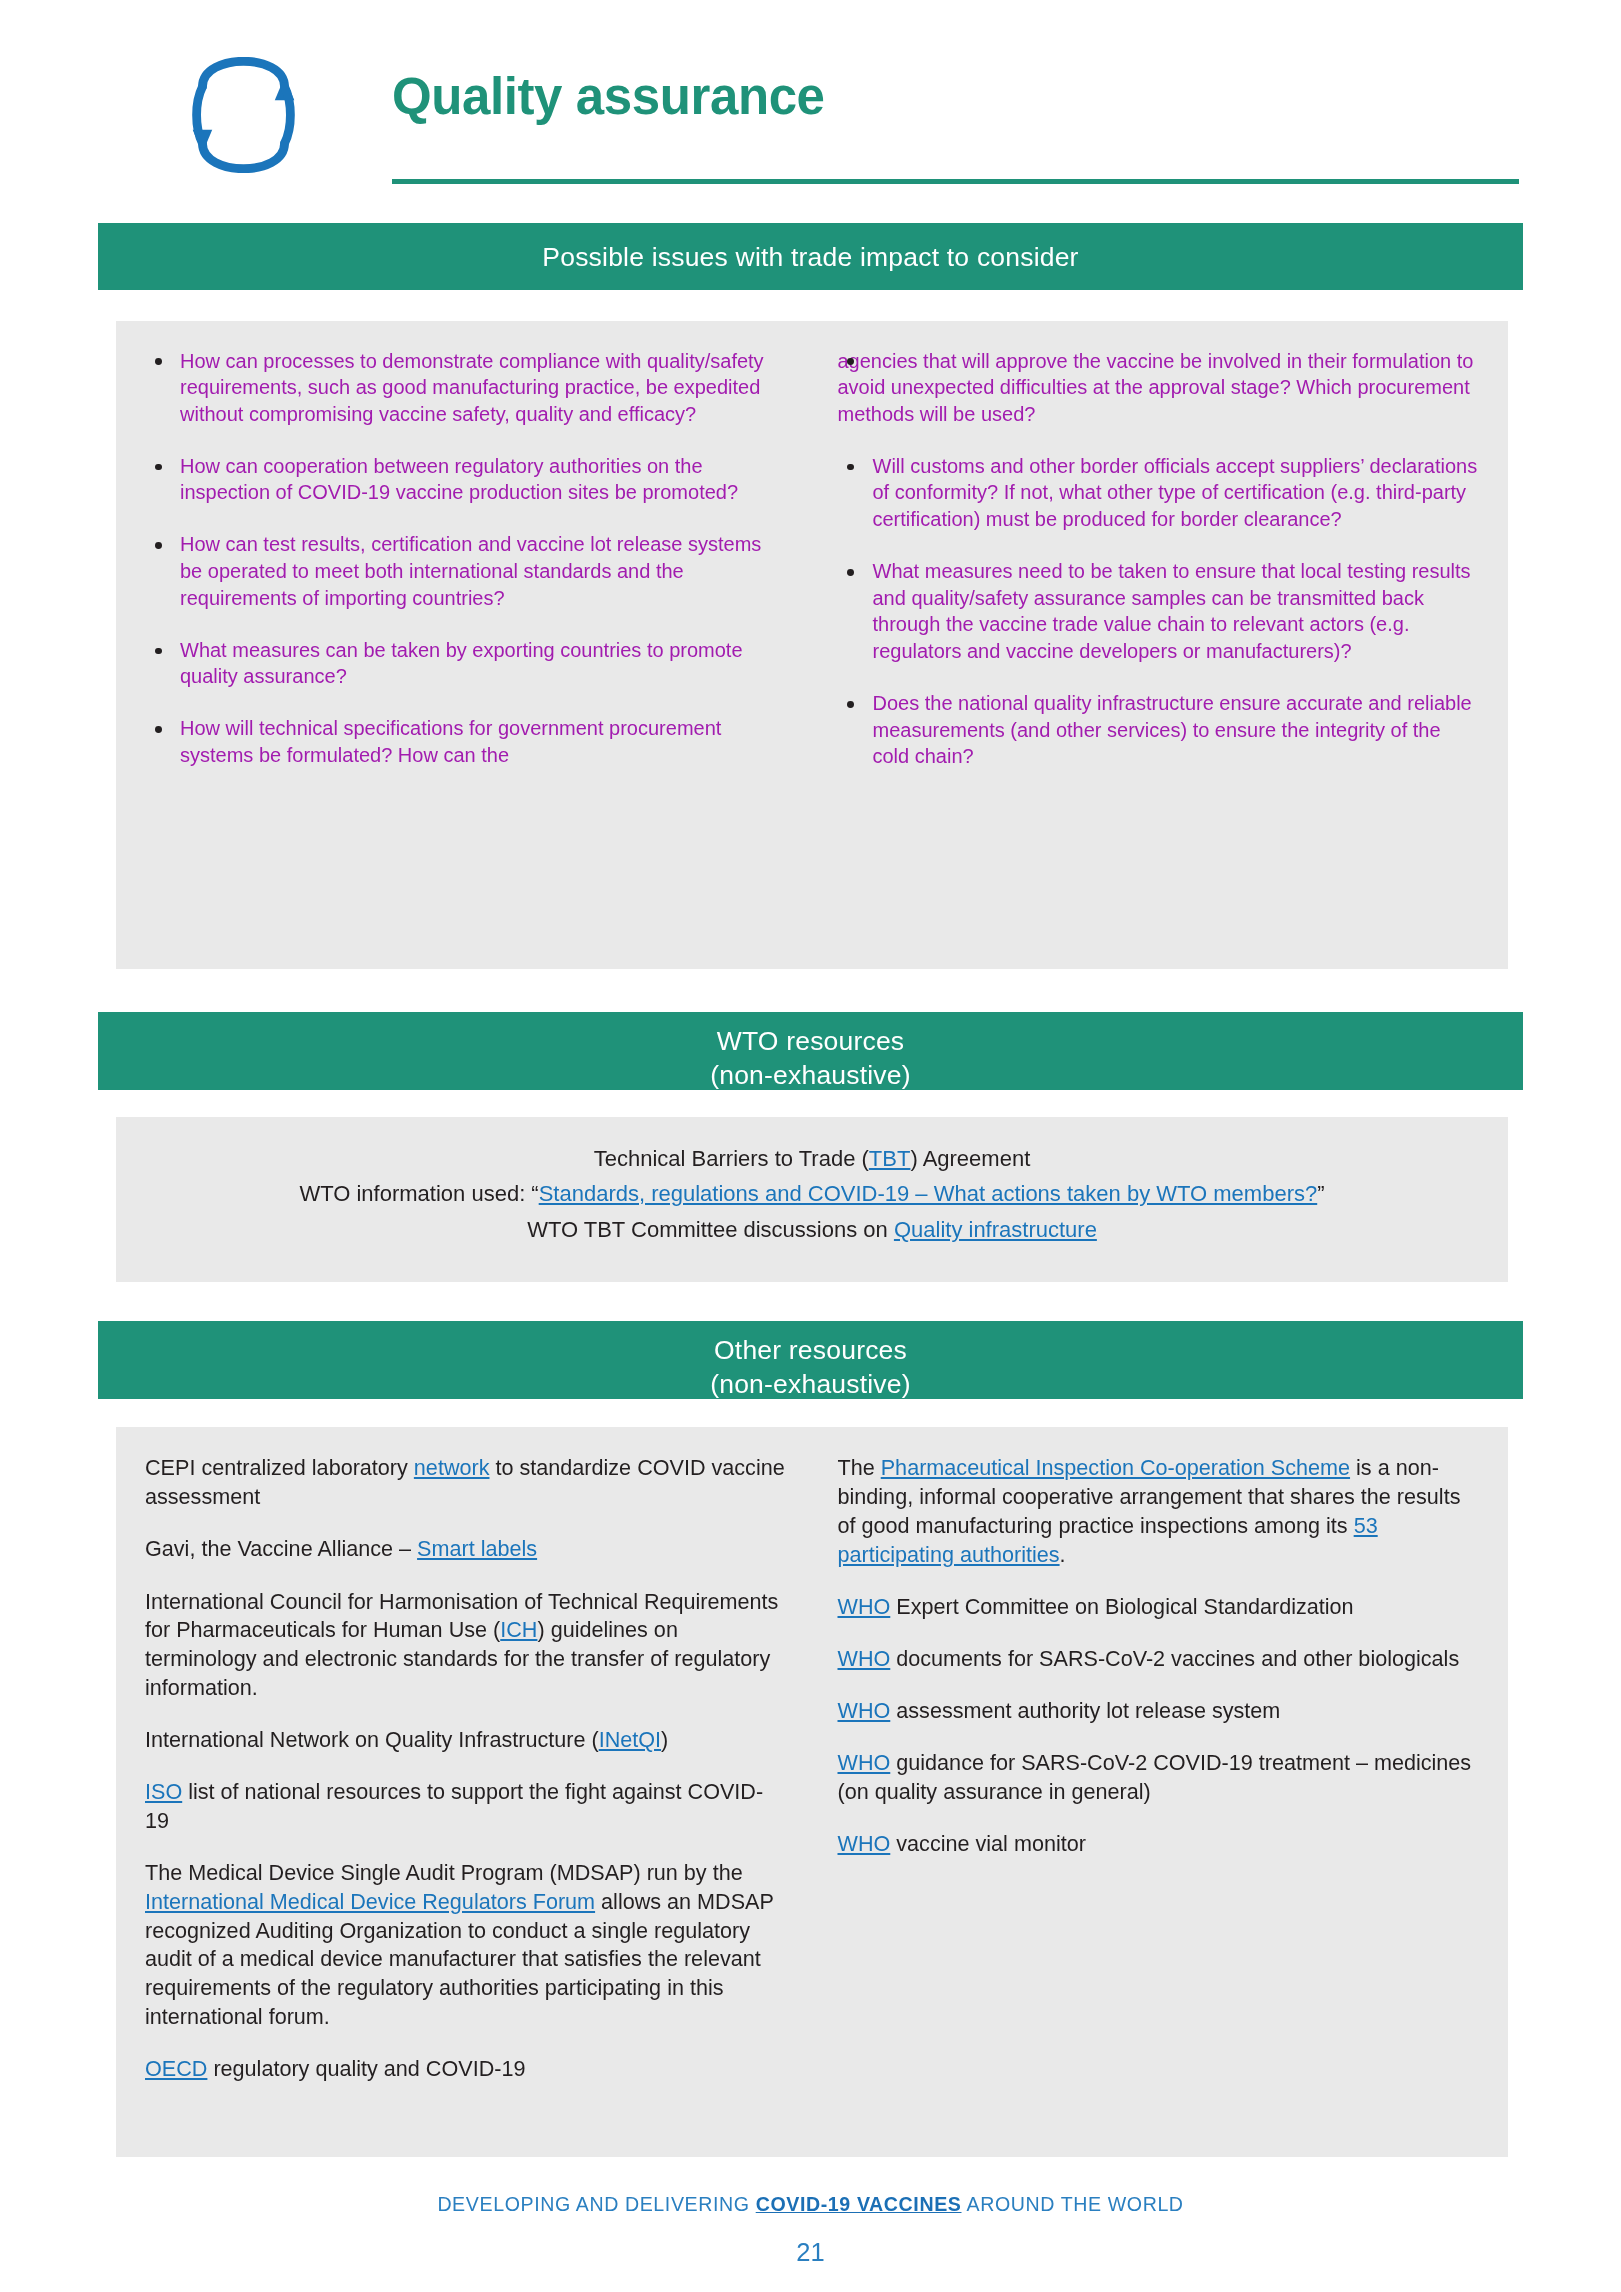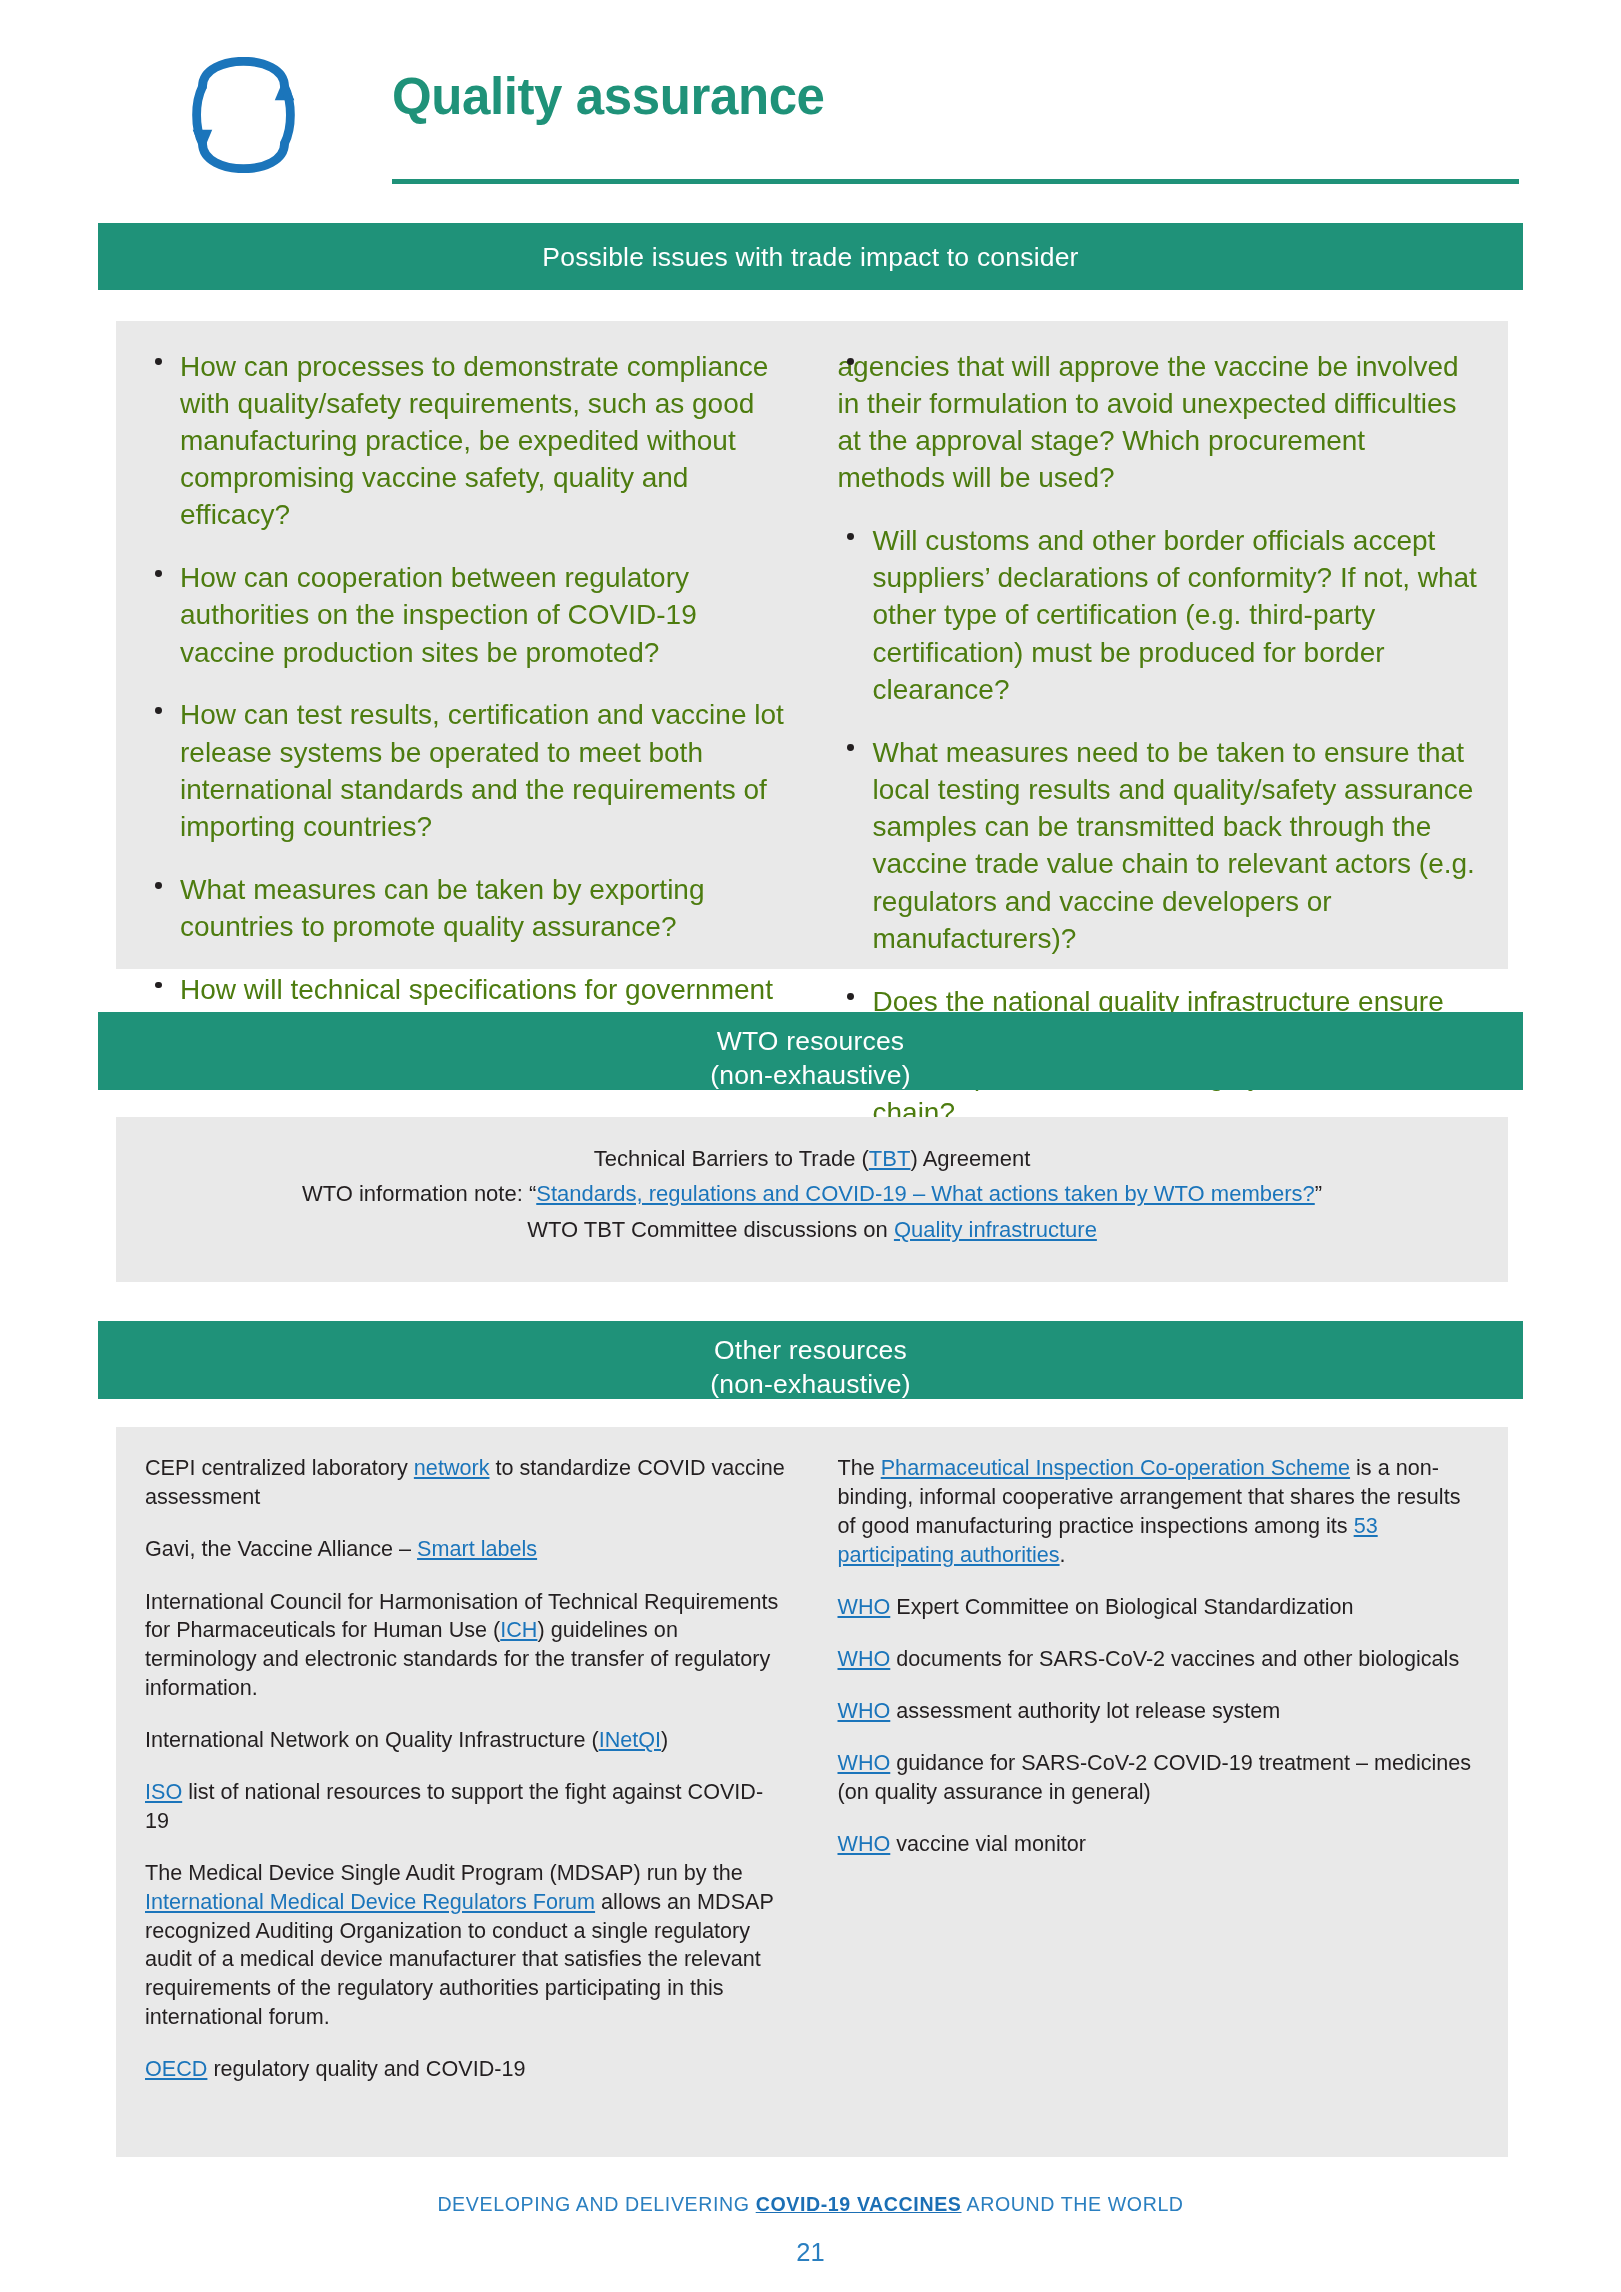--- a/index.html
+++ b/index.html
@@ -97,23 +97,23 @@
   
   ul.bullets {
     margin: 0;
     padding: 0;
     list-style: none;
   }
   ul.bullets li {
     position: relative;
     padding-left: 35px;
     margin-bottom: 25.5px;
-    font-size: 28px;
+    font-size: 20px;
     line-height: 1.33;
-    color: #4d7c0f;
+    color: #a21caf;
   }
   ul.bullets li:last-child { margin-bottom: 0; }
   ul.bullets li::before {
     content: "";
     position: absolute;
     left: 9.8px;
     top: 10.8px;
     width: 6.9px;
     height: 6.9px;
     border-radius: 50%;
@@ -212,21 +212,21 @@
   </div>
 
   <div class="banner banner-2">
     <span class="banner-line">WTO resources</span>
     <span class="banner-line">(non-exhaustive)</span>
   </div>
 
   <div class="panel panel-wto">
     <div class="wto-lines">
         <div><span>Technical Barriers to Trade (</span><span class="link">TBT</span><span>) Agreement</span></div>
-        <div><span>WTO information note: “</span><span class="link">Standards, regulations and COVID-19 – What actions taken by WTO members?</span><span>”</span></div>
+        <div><span>WTO information used: “</span><span class="link">Standards, regulations and COVID-19 – What actions taken by WTO members?</span><span>”</span></div>
         <div><span>WTO TBT Committee discussions on </span><span class="link">Quality infrastructure</span></div>
       </div>
   </div>
 
   <div class="banner banner-3">
     <span class="banner-line">Other resources</span>
     <span class="banner-line">(non-exhaustive)</span>
   </div>
 
   <div class="panel panel-other">

